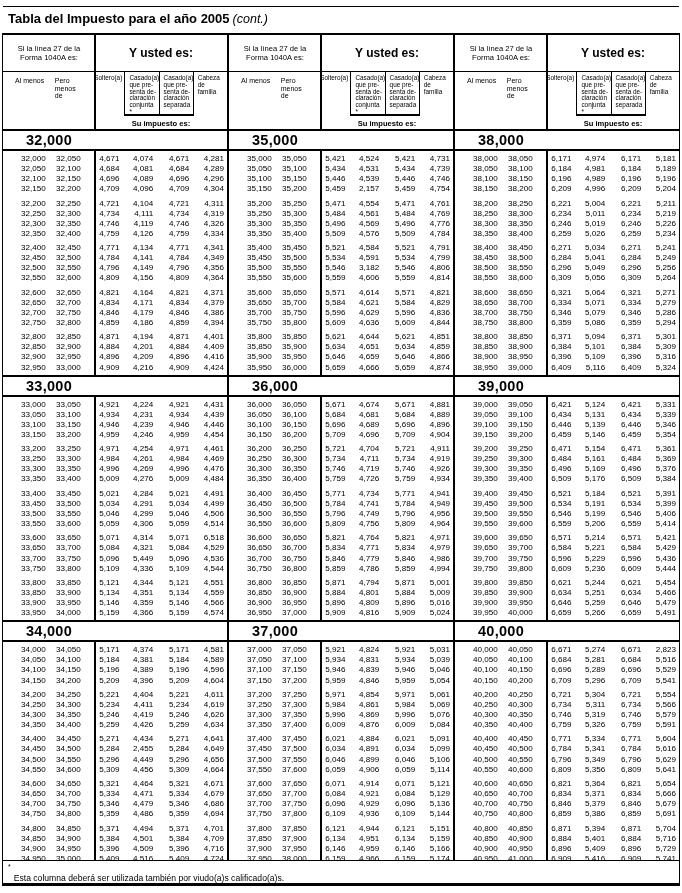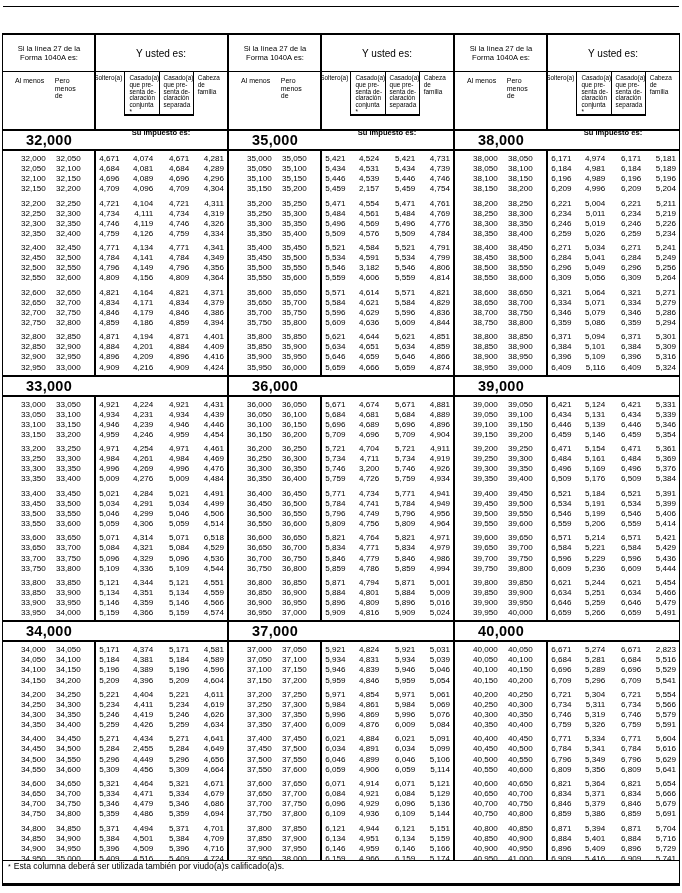--- a/index.html
+++ b/index.html
@@ -12,55 +12,58 @@
          border:1.5px solid #000;border-top:2.5px solid #000;border-bottom:3px solid #000;
          display:flex;flex-direction:column;overflow:hidden;}
   .groups{flex:1;display:flex;overflow:hidden;}
   .group{width:33.333%;position:relative;overflow:hidden;}
   .group + .group{border-left:2px solid #000;}
   .ghead{position:relative;height:94px;}
   .vdiv,.vline{position:absolute;left:91px;width:2px;top:0;bottom:0;background:#000;}
   .r1{height:36px;border-bottom:1.5px solid #000;display:flex;}
   .inc{width:92px;box-sizing:border-box;display:flex;align-items:center;justify-content:center;
        text-align:center;font-size:7.6px;line-height:9px;padding:0 7px;}
-  .yus{flex:1;display:flex;align-items:center;justify-content:center;font-size:10px;}
+  .yus{flex:1;display:flex;align-items:center;justify-content:center;font-size:12px;font-weight:bold;}
   .r2{height:44px;display:flex;}
   .c-al{width:46px;box-sizing:border-box;padding:5px 0 0 12px;font-size:7px;}
   .c-pero{width:46px;box-sizing:border-box;padding:5px 0 0 8px;font-size:7px;line-height:7.5px;white-space:pre-line;}
   .statuses{flex:1;display:flex;}
   .st{width:25%;box-sizing:border-box;padding:3px 2px 0 4px;font-size:6.4px;line-height:6.8px;white-space:pre-line;}
   .st + .st{border-left:1px solid #000;}
   .st.ul{border-bottom:2.5px solid #000;}
   .r3{height:12px;}
-  .sui{margin-left:92px;text-align:center;font-size:7.6px;font-weight:bold;padding-top:12px;}
+  .sui{margin-left:92px;text-align:center;font-size:7.6px;font-weight:bold;padding-top:3px;}
   .band{height:18px;border-top:2px solid #000;border-bottom:2px solid #000;display:flex;align-items:center;}
   .band span{display:block;width:92px;text-align:center;font-weight:bold;font-size:14.5px;letter-spacing:.3px;}
   .rows{position:relative;padding:3px 0 2px 0;}
   .cluster{margin-bottom:4.2px;}
   .cluster:last-child{margin-bottom:0;}
   .rw{display:flex;height:10.1px;line-height:10.2px;font-size:8.1px;}
   .rw span{display:block;box-sizing:border-box;text-align:right;}
   .n1{width:46px;padding-right:3px;}
   .n2{width:34px;padding-right:2px;}
   .sp{width:14px;}
   .t1{width:26px;padding-right:3px;}
   .t2{width:34px;padding-right:3px;}
   .t3{width:36px;padding-right:3px;}
   .t4{width:35px;padding-right:3px;}
   .footrow{height:22px;border-top:1.5px solid #000;display:flex;align-items:stretch;font-size:8.6px;}
-  .fleft{flex:1;display:flex;align-items:flex-start;padding-left:5px;}
+  .fleft{flex:1;display:flex;align-items:flex-end;padding-left:5px;}
   .fleft .star{vertical-align:super;font-size:7px;margin-right:3px;align-self:flex-start;padding-top:2px;}
   .fright{width:225px;box-sizing:border-box;border-left:2px solid #000;display:flex;
           align-items:center;justify-content:flex-end;padding-right:5px;}
 </style>
 </head>
 <body>
 
 <div class="sheet">
   <div class="topline"></div>
+  <div class="title">
+    <span>Tabla del Impuesto para el año 2005</span><span class="cont">(cont.)</span>
+  </div>
   <div class="frame">
     <div class="groups">
         <div class="group">
   <div class="ghead">
     <div class="vdiv"></div>
     <div class="r1">
       <div class="inc">Si la línea 27 de la Forma 1040A es:</div>
       <div class="yus">Y usted es:</div>
     </div>
     <div class="r2">
@@ -422,21 +425,21 @@
                 <span class="t1">5,084</span>
                 <span class="t2">4,321</span>
                 <span class="t3">5,084</span>
                 <span class="t4">4,529</span>
               </div>
               <div class="rw">
                 <span class="n1">33,700</span>
                 <span class="n2">33,750</span>
                 <span class="sp"></span>
                 <span class="t1">5,096</span>
-                <span class="t2">4,329</span>
+                <span class="t2">5,449</span>
                 <span class="t3">5,096</span>
                 <span class="t4">4,536</span>
               </div>
               <div class="rw">
                 <span class="n1">33,750</span>
                 <span class="n2">33,800</span>
                 <span class="sp"></span>
                 <span class="t1">5,109</span>
                 <span class="t2">4,336</span>
                 <span class="t3">5,109</span>
@@ -969,21 +972,21 @@
                 <span class="t1">5,734</span>
                 <span class="t2">4,711</span>
                 <span class="t3">5,734</span>
                 <span class="t4">4,919</span>
               </div>
               <div class="rw">
                 <span class="n1">36,300</span>
                 <span class="n2">36,350</span>
                 <span class="sp"></span>
                 <span class="t1">5,746</span>
-                <span class="t2">3,200</span>
+                <span class="t2">4,719</span>
                 <span class="t3">5,746</span>
                 <span class="t4">4,926</span>
               </div>
               <div class="rw">
                 <span class="n1">36,350</span>
                 <span class="n2">36,400</span>
                 <span class="sp"></span>
                 <span class="t1">5,759</span>
                 <span class="t2">4,726</span>
                 <span class="t3">5,759</span>

